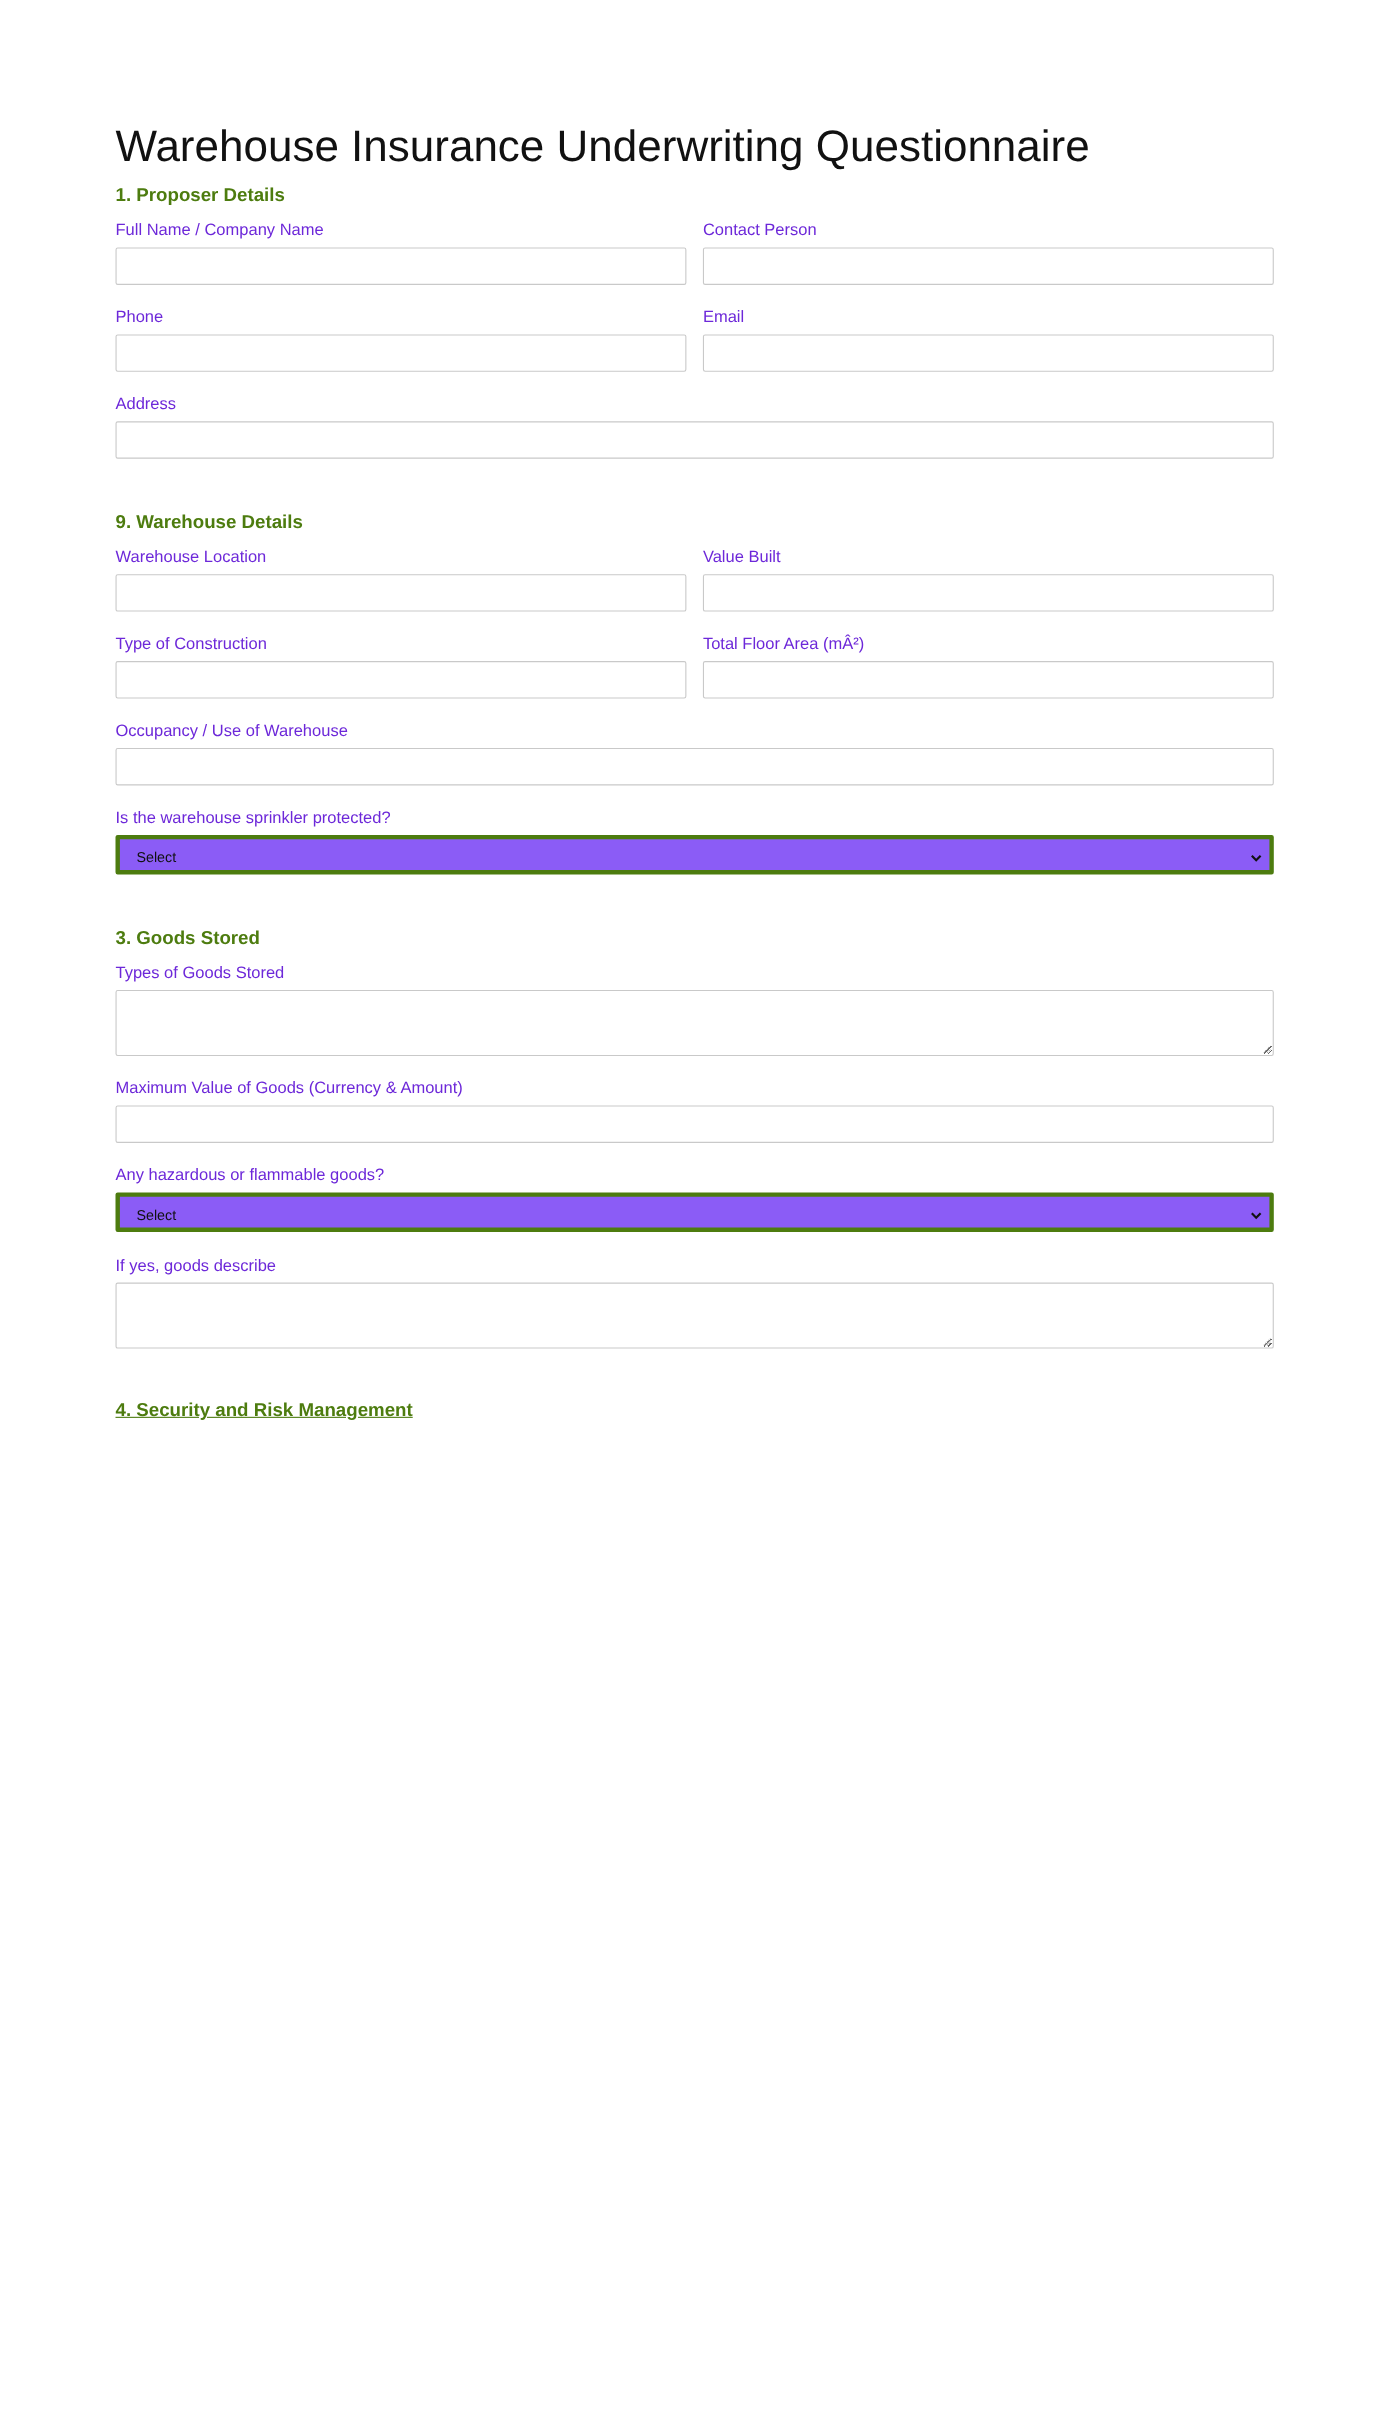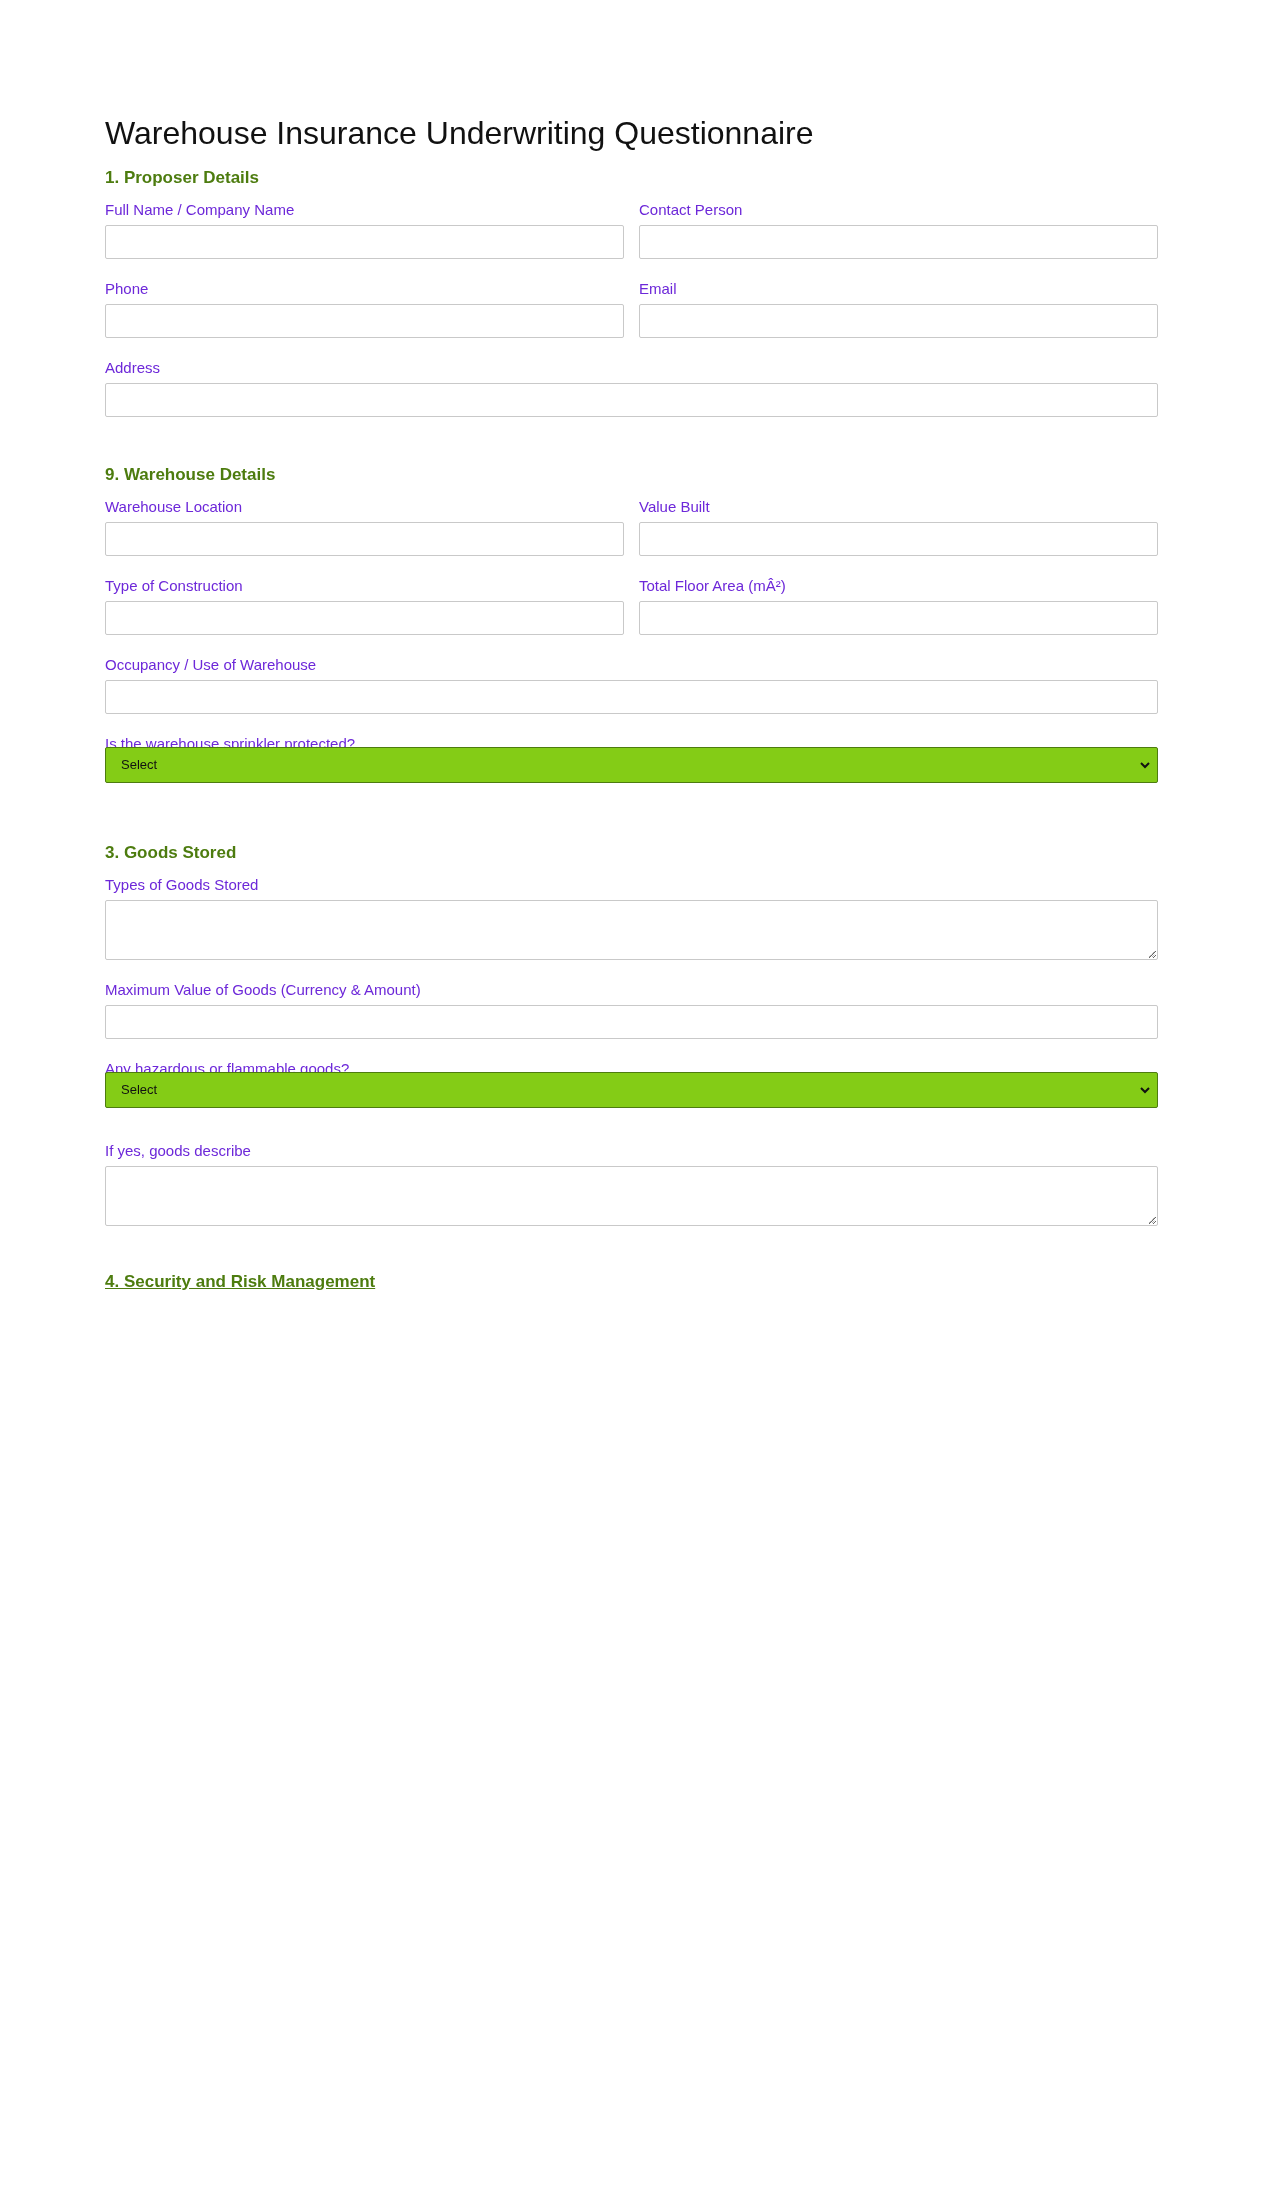--- a/index.html
+++ b/index.html
@@ -15,21 +15,21 @@
       position: absolute;
       left: 105px;
       top: 0;
       width: 1053px;
     }
     h1 {
       position: absolute;
       top: 113px;
       left: 0;
       margin: 0;
-      font-size: 32px;
+      font-size: 40px;
       font-weight: normal;
       line-height: 40px;
       white-space: nowrap;
       color: #111;
     }
     .section-title {
       position: absolute;
       left: 0;
       margin: 0;
       font-size: 17px;
@@ -58,27 +58,27 @@
       background: #fff;
       font-family: "Liberation Sans", sans-serif;
       outline: none;
       margin: 0;
     }
     .field input { height: 34px; top: 24px; width: 100%; }
     .field textarea { height: 60px; top: 24px; width: 100%; resize: vertical; }
     .select-wrap {
       position: absolute;
       left: 0;
-      top: 12px;
+      top: 24px;
       width: 100%;
       height: 36px;
       box-sizing: border-box;
-      border: 1px solid #4d7c0f;
+      border: 4px solid #4d7c0f;
       border-radius: 2px;
-      background: #84cc16;
+      background: #8b5cf6;
       cursor: pointer;
     }
     .select-wrap .select-value {
       position: absolute;
       left: 15px;
       top: 9px;
       font-size: 13px;
       line-height: 16px;
       color: #111;
     }

